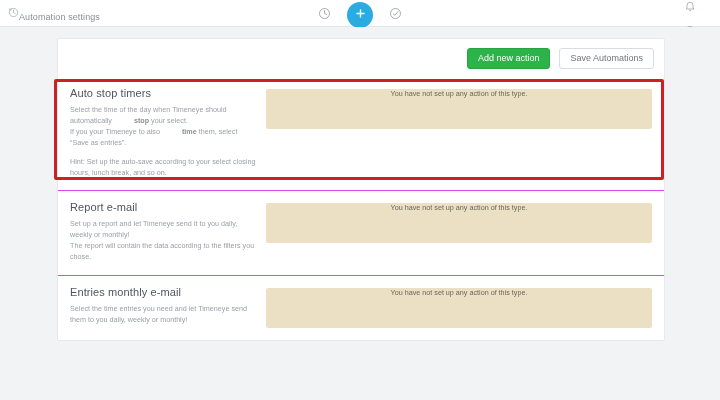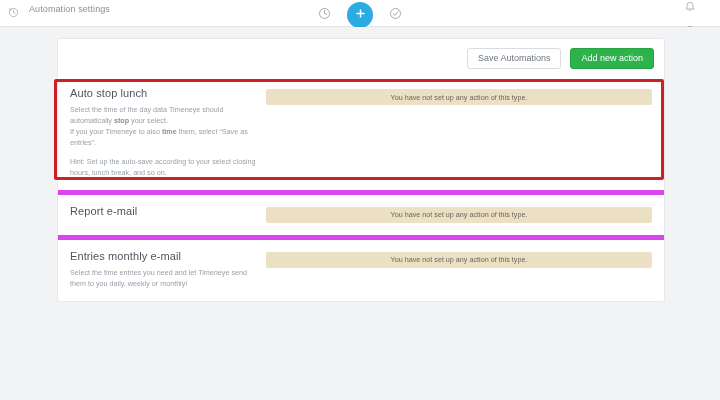--- a/index.html
+++ b/index.html
@@ -22,23 +22,23 @@
     width: 720px;
     height: 27px;
     background: #ffffff;
     border-bottom: 1px solid #e3e5e8;
     box-sizing: border-box;
     display: flex;
     align-items: center;
   }
   .topbar-left {
     display: flex;
-    align-items: flex-start;
+    align-items: flex-end;
     padding-left: 8px;
-    gap: 10px;
+    gap: 0;
     flex: 0 0 auto;
   }
   .page-title-text {
     font-size: 9px;
     color: #8a9099;
     letter-spacing: .1px;
     white-space: nowrap;
   }
   .topbar-center {
     position: absolute;
@@ -142,21 +142,21 @@
   .btn-primary {
     background: #2cb34a;
     border: 1px solid #27a342;
     color: #ffffff;
   }
 
   .section {
     display: flex;
     padding: 10px 12px 12px 12px;
     box-sizing: border-box;
-    border-top: 5px solid #d946ef;
+    border-top: 1px solid #d946ef;
   }
   .section.first { border-top: none; }
   .section-left {
     width: 196px;
     flex: 0 0 196px;
     padding-right: 10px;
     box-sizing: border-box;
   }
   .section-title {
     font-size: 11px;
@@ -164,32 +164,31 @@
     font-weight: normal;
     margin: 0 0 5px 0;
     letter-spacing: .1px;
   }
   .section-desc {
     font-size: 7.2px;
     line-height: 1.55;
     color: #9aa0a7;
     margin: 0;
   }
-  .section-desc .b { font-weight: bold; color: #8a9097; }
+  .section-desc .b { font-weight: bold; color: #8a9097; margin-left: 20px; }
   .section-desc .gap { display: block; height: 7px; }
   .section-right {
     flex: 1 1 auto;
     padding-top: 2px;
   }
   .empty-panel {
     background: #ece0c4;
     border-radius: 2px;
-    height: 16px;
-    display: flex;
-    align-items: center;
+    height: 40px;
+    display: flex;
     justify-content: center;
   }
   .empty-panel-text {
     font-size: 7.2px;
     color: #6b655a;
   }
 
   
   .annotation-box {
     position: absolute;
@@ -262,44 +261,48 @@
     <span class="user-name">Alex Smith</span>
     <span class="avatar"></span>
   </div>
 </div>
 
 <div class="content-wrap">
 
   <div class="card">
 
     <div class="card-toolbar">
+      <button class="btn btn-primary">Add new action</button>
       <button class="btn btn-secondary">Save Automations</button>
-      <button class="btn btn-primary">Add new action</button>
     </div>
 
     <div class="section first">
       <div class="section-left">
-        <h3 class="section-title">Auto stop lunch</h3>
+        <h3 class="section-title">Auto stop timers</h3>
         <p class="section-desc">
-          <span>Select the time of the day data Timeneye should automatically </span><span class="b">stop</span><span> your select.</span><br>
+          <span>Select the time of the day when Timeneye should automatically </span><span class="b">stop</span><span> your select.</span><br>
           <span>If you your Timeneye to also </span><span class="b">time</span><span> them, select “Save as entries”.</span>
           <span class="gap"></span>
           <span>Hint: Set up the auto-save according to your select closing hours, lunch break, and so on.</span>
         </p>
       </div>
       <div class="section-right">
         <div class="empty-panel">
           <span class="empty-panel-text">You have not set up any action of this type.</span>
         </div>
       </div>
     </div>
 
     <div class="section">
       <div class="section-left">
         <h3 class="section-title">Report e-mail</h3>
+        <p class="section-desc">
+          <span>Set up a report and let Timeneye send it to you daily, weekly or monthly!</span><br>
+          <span>The report will contain the data according to the filters you chose.</span>
+        </p>
       </div>
       <div class="section-right">
         <div class="empty-panel">
           <span class="empty-panel-text">You have not set up any action of this type.</span>
         </div>
       </div>
     </div>
 
     <div class="section">
       <div class="section-left">

